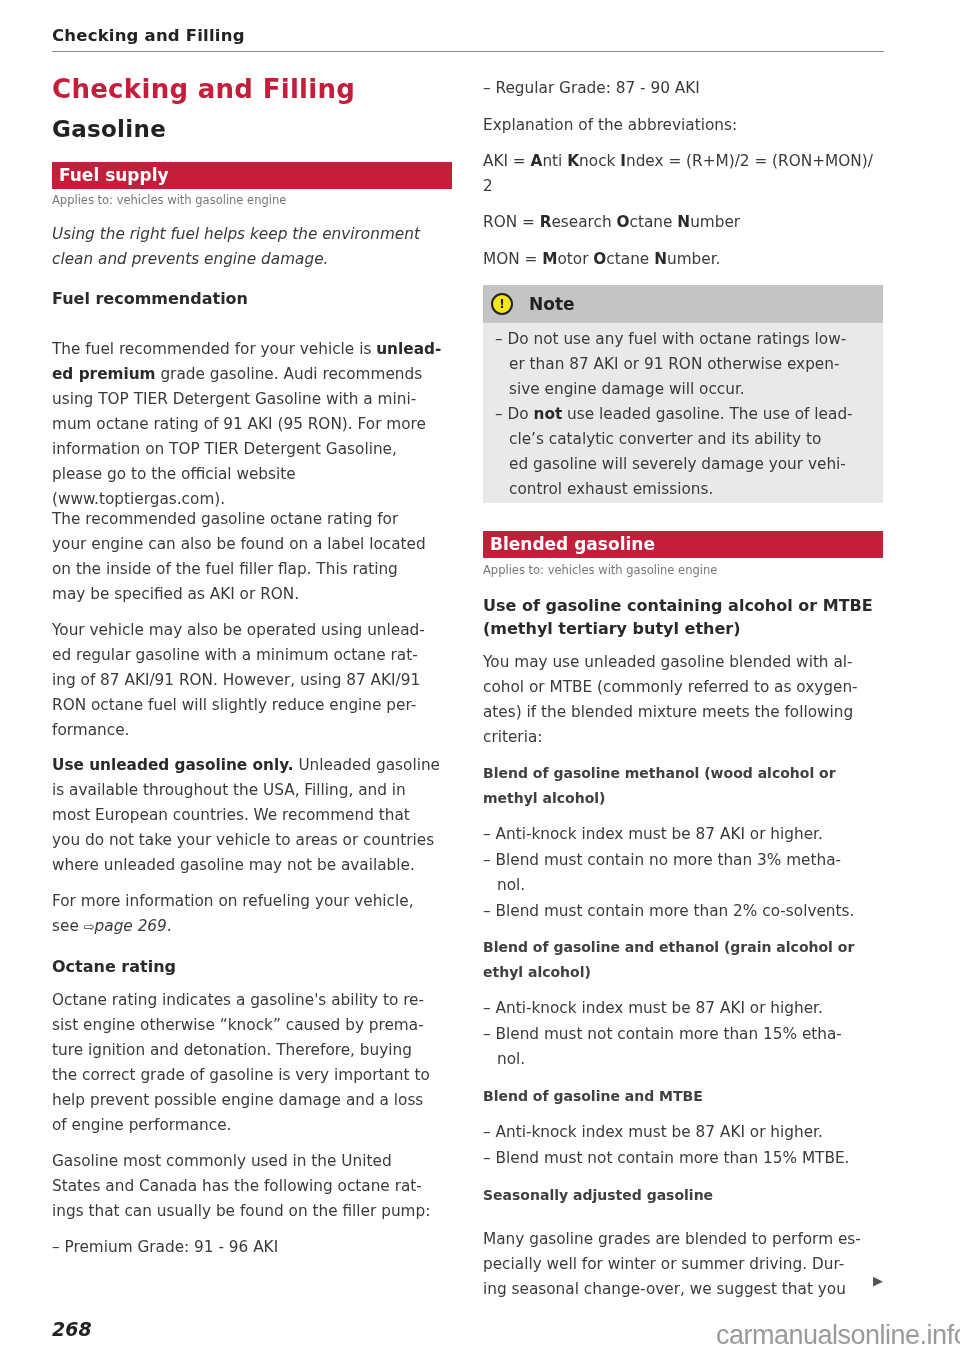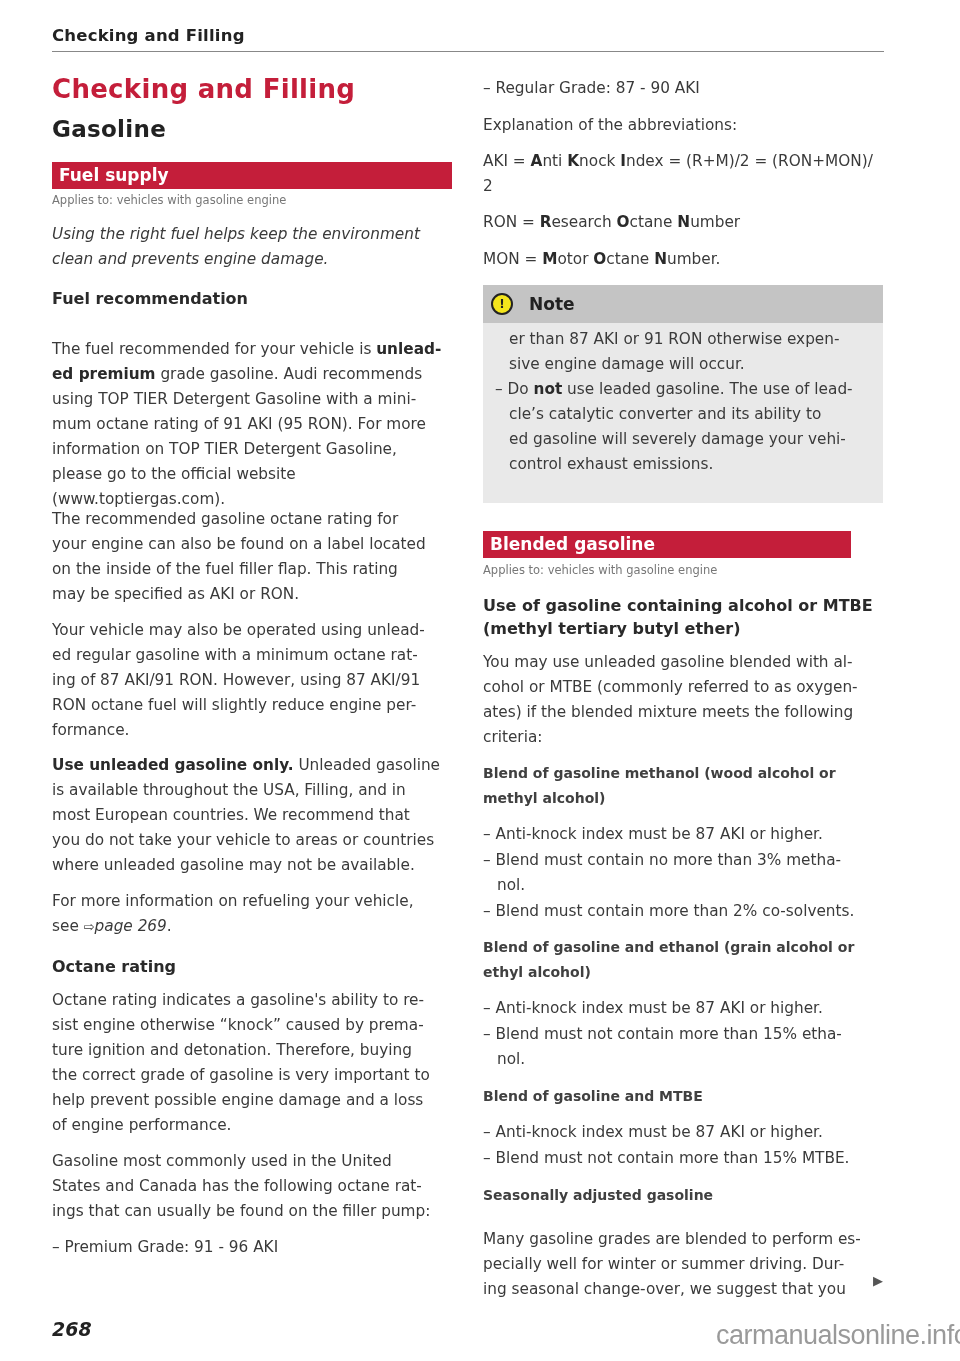--- a/index.html
+++ b/index.html
@@ -131,33 +131,34 @@
     <span>MON = </span><b>M</b><span>otor </span><b>O</b><span>ctane </span><b>N</b><span>umber.</span>
   </div>
 
   <div class="abs note" style="top:285px;width:400px;height:218px;">
     <div class="note-head">
       <div class="note-icon">!</div>
       <div class="note-title">Note</div>
     </div>
     <div class="note-body p">
       <div class="li">
+        <div>– Do not use any fuel with octane ratings low-</div>
         <div style="padding-left:14px;">er than 87 AKI or 91 RON otherwise expen-</div>
         <div style="padding-left:14px;">sive engine damage will occur.</div>
       </div>
       <div class="li">
         <div><span>– Do </span><b>not</b><span> use leaded gasoline. The use of lead-</span></div>
         <div style="padding-left:14px;">cle’s catalytic converter and its ability to</div>
         <div style="padding-left:14px;">ed gasoline will severely damage your vehi-</div>
         <div style="padding-left:14px;">control exhaust emissions.</div>
       </div>
     </div>
   </div>
 
-  <div class="abs bar" style="top:531px;width:368px;">Blended gasoline</div>
+  <div class="abs bar" style="top:531px;width:400px;">Blended gasoline</div>
   <div class="abs applies" style="top:563px;">Applies to: vehicles with gasoline engine</div>
 
   <div class="abs h3" style="top:594px;">
     <div>Use of gasoline containing alcohol or MTBE</div>
     <div>(methyl tertiary butyl ether)</div>
   </div>
 
   <div class="abs p" style="top:650px;">
     <div>You may use unleaded gasoline blended with al-</div>
     <div>cohol or MTBE (commonly referred to as oxygen-</div>

